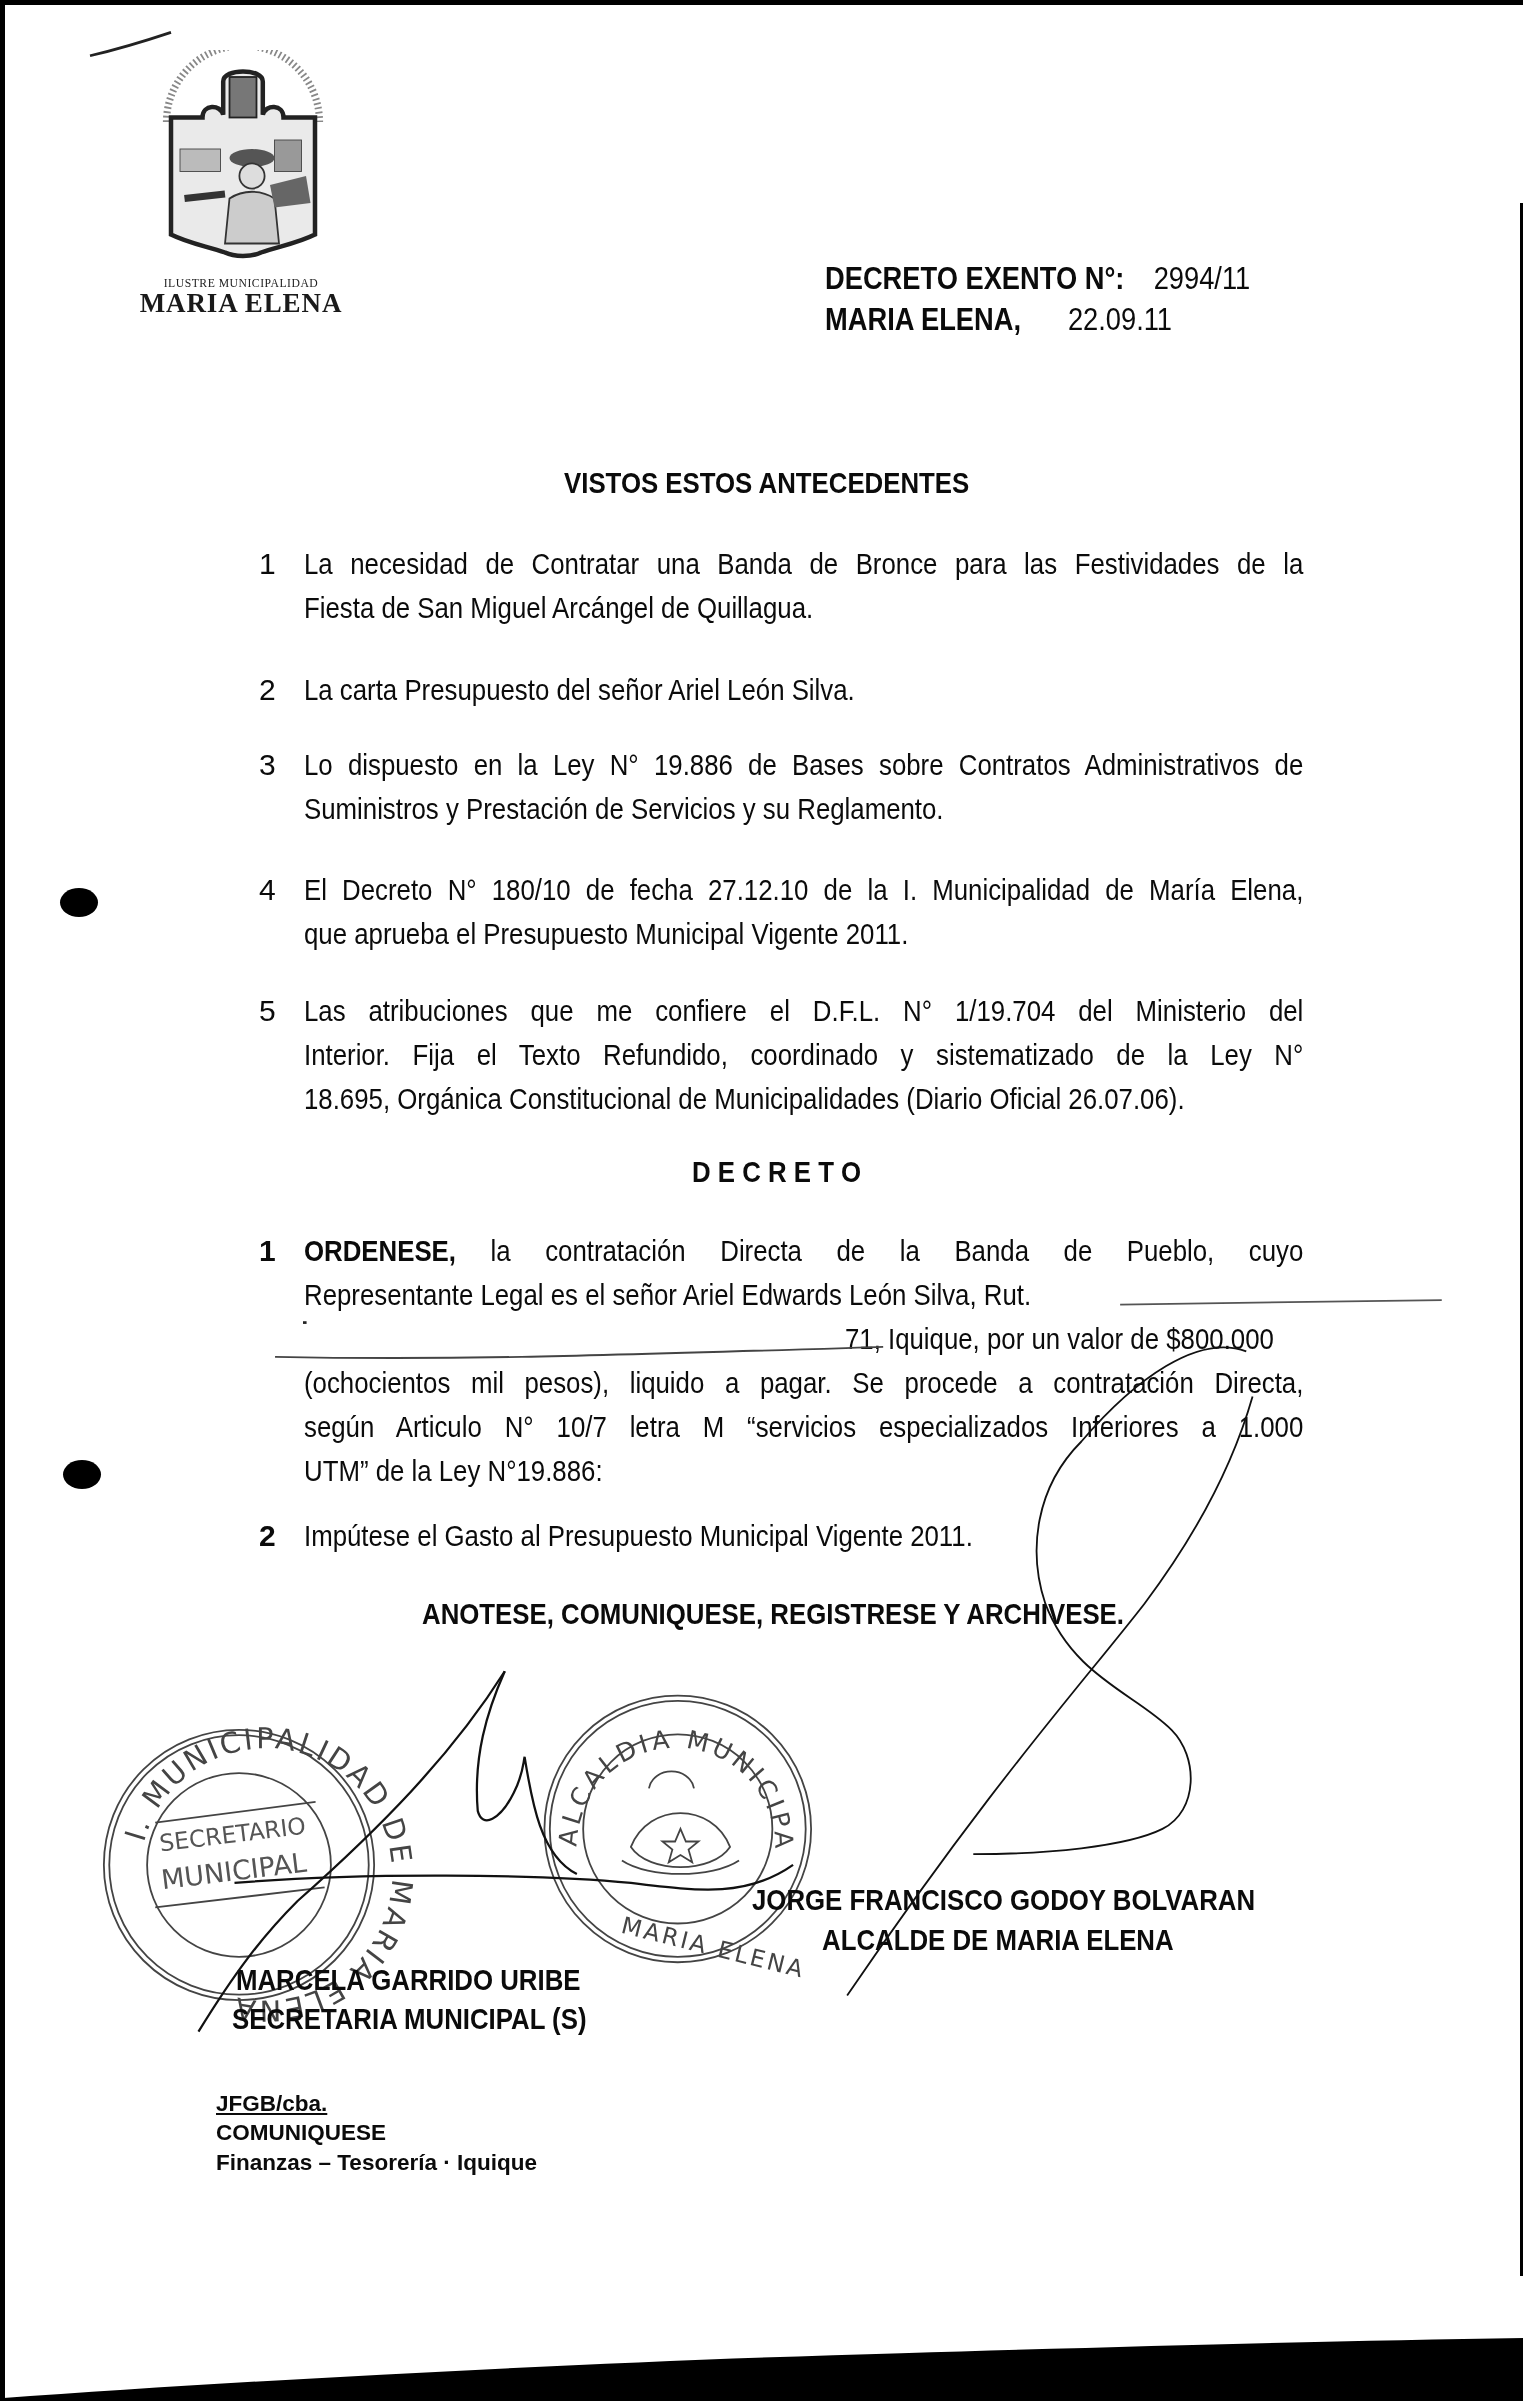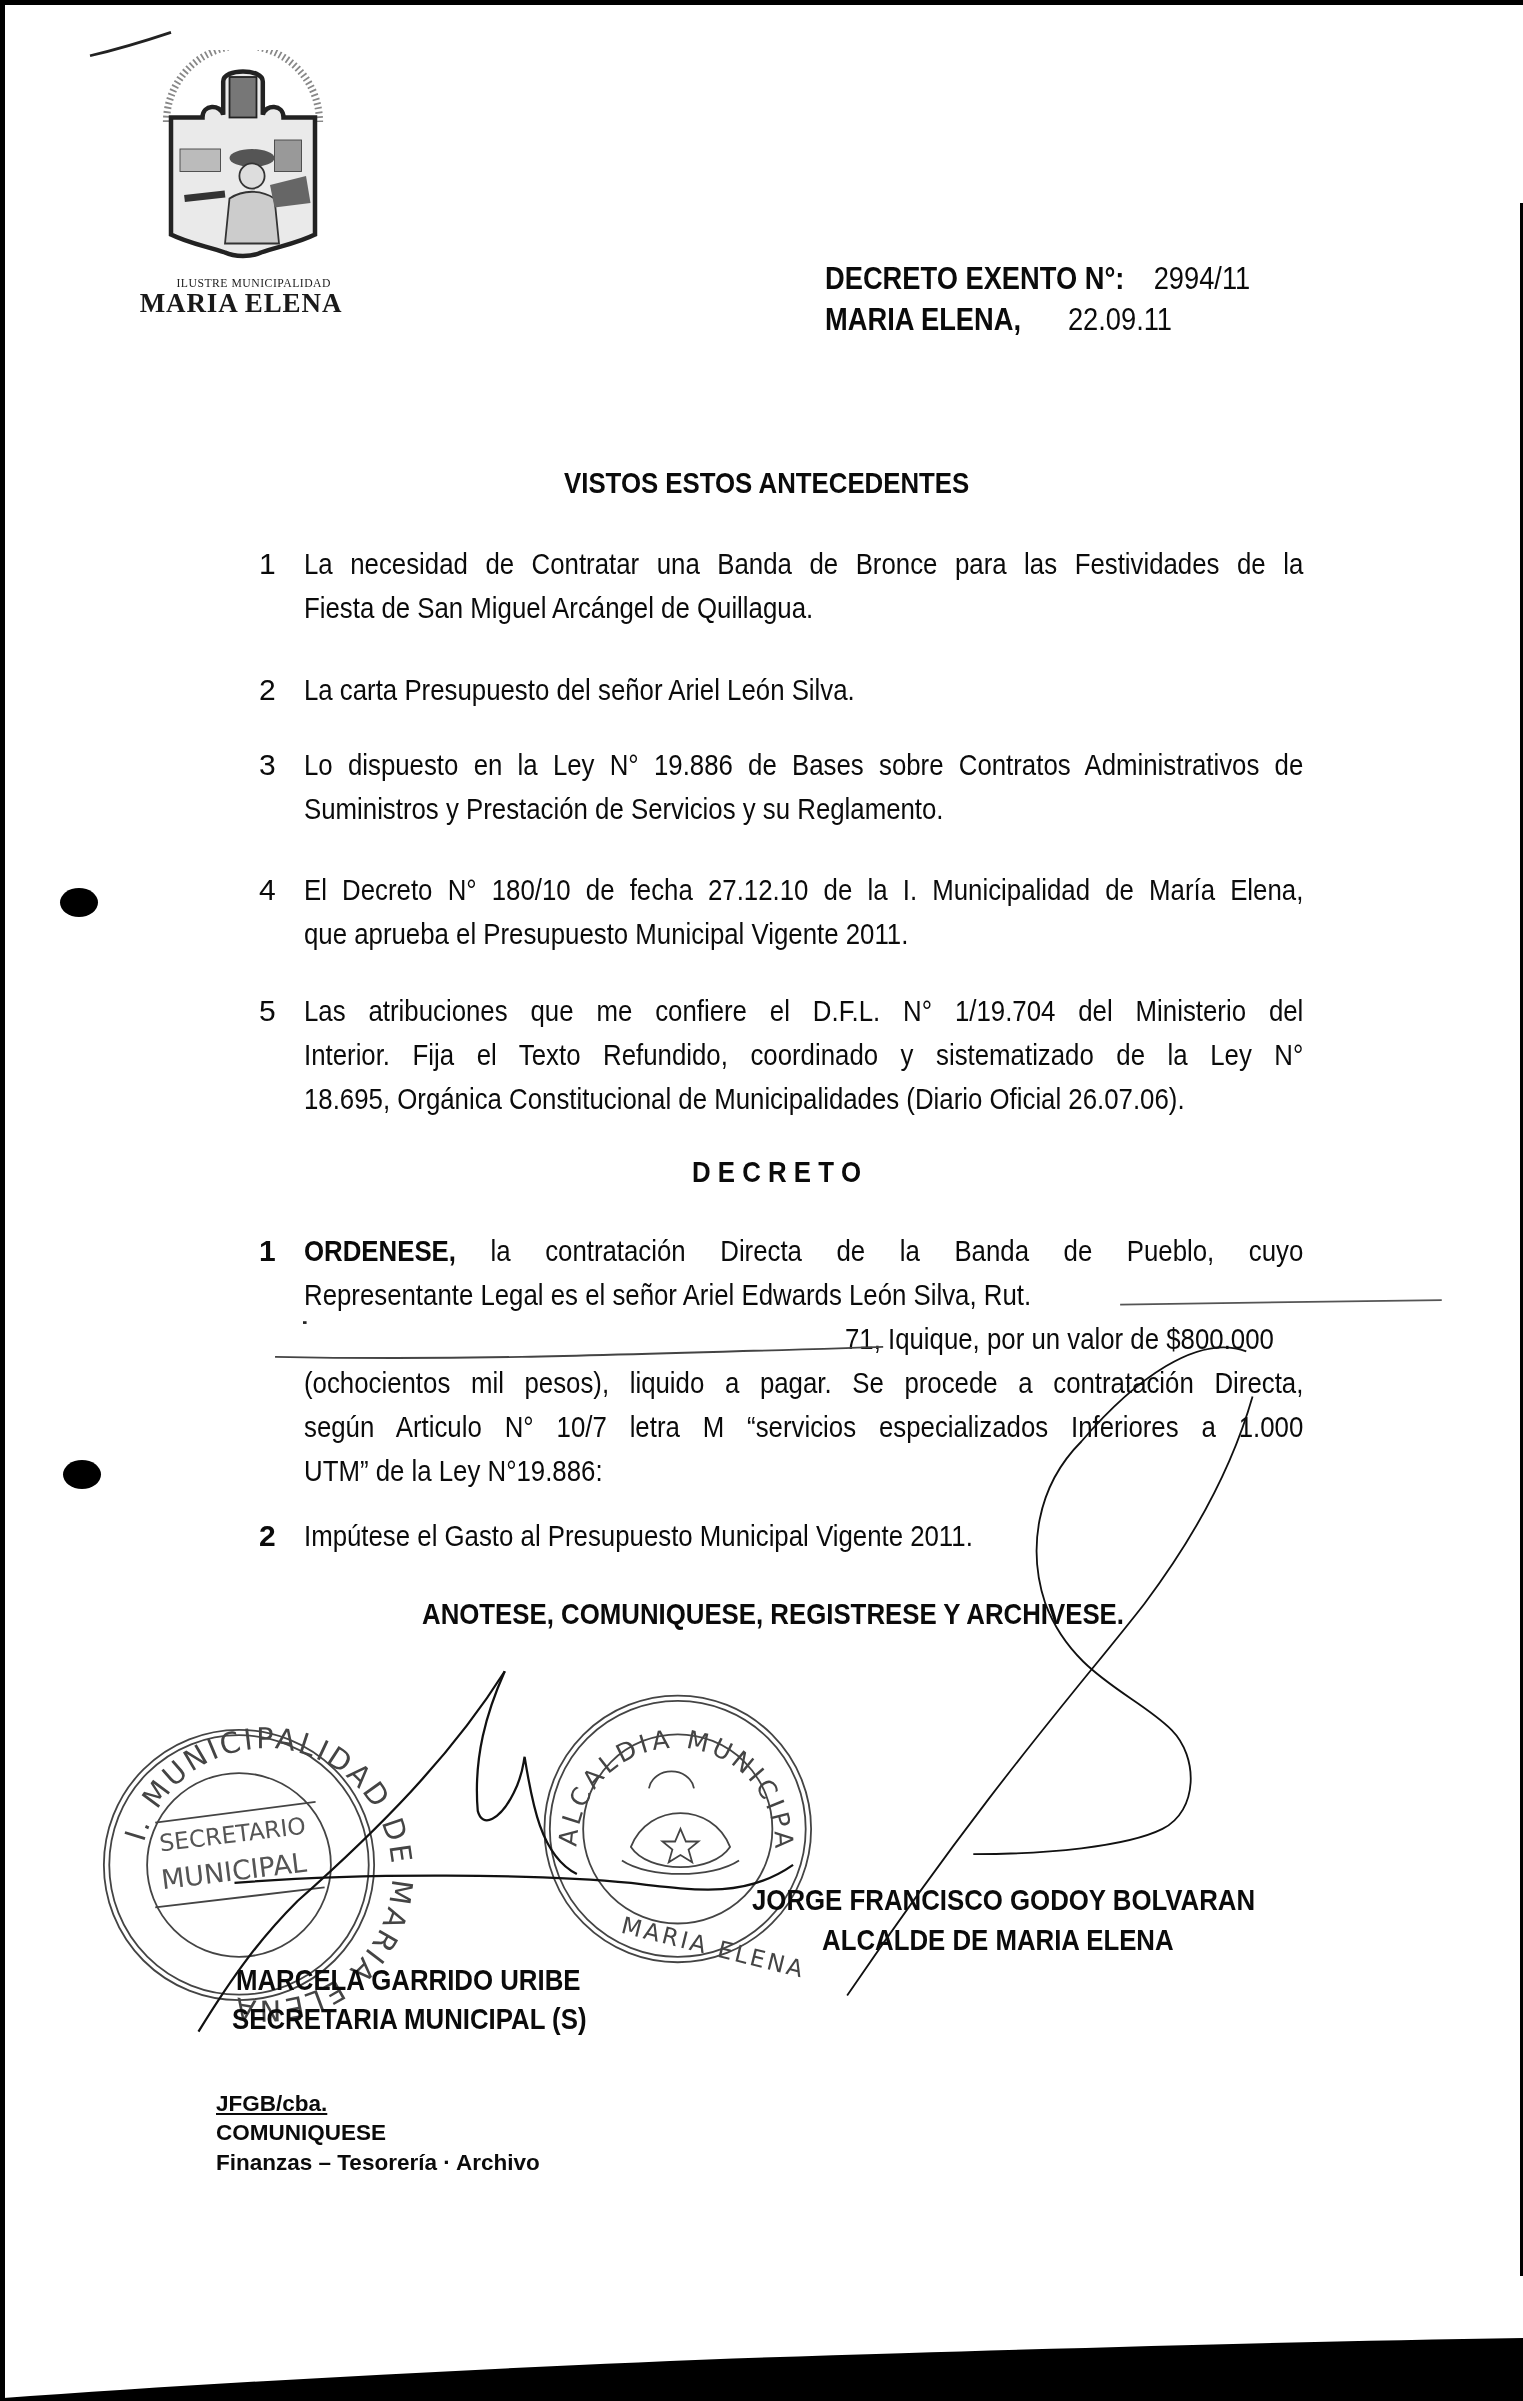--- a/index.html
+++ b/index.html
@@ -14,21 +14,21 @@
   .edge-top { position: absolute; left: 0; top: 0; width: 1524px; height: 5.4px; background: #000; }
   .edge-right { position: absolute; right: 0; top: 203px; width: 3.6px; height: 2073px; background: #000; }
   .edge-bottom { position: absolute; left: 0; top: 0; width: 1524px; height: 2401px; pointer-events: none; }
 
   .punch { position: absolute; width: 38px; height: 29px; border-radius: 50%; background: #000; }
 
   .abs { position: absolute; white-space: nowrap; }
 
   
   .logo { position: absolute; left: 153px; top: 50px; width: 180px; height: 270px; }
-  .logo-sub { position: absolute; left: 151px; top: 277px; width: 180px; text-align: right;
+  .logo-sub { position: absolute; left: 151px; top: 277px; width: 180px; text-align: center;
     font-family: "Liberation Serif", serif; font-size: 11.7px; letter-spacing: 0.5px; color: #222; }
   .logo-title { position: absolute; left: 133px; top: 288px; width: 216px; text-align: center;
     font-family: "Liberation Serif", serif; font-weight: bold; font-size: 27px; letter-spacing: 0.9px; color: #1a1a1a; }
 
   .hdr { font-size: 31px; transform: scaleX(0.88); transform-origin: left top; }
   .hdr b { font-weight: bold; }
 
   .section-title { font-weight: bold; font-size: 30px; transform: scaleX(0.86); transform-origin: left top; }
 
   .item { position: absolute; font-size: 30px; line-height: 44px; }
@@ -207,14 +207,14 @@
     <path d="M260,2090 C400,2078 600,2080 700,2090 C780,2100 830,2105 880,2070"></path>
   </g>
   <g stroke="#111" stroke-width="2" fill="none">
     <path d="M1383,1500 C1330,1480 1260,1530 1200,1600 C1150,1650 1140,1720 1160,1780 C1190,1860 1260,1880 1300,1920 C1330,1950 1330,2010 1290,2030 C1250,2050 1160,2058 1080,2058"></path>
     <path d="M1390,1550 C1370,1620 1330,1700 1270,1780 C1200,1870 1100,1980 940,2215"></path>
   </g>
 </svg>
 
 <div class="abs foot" style="left:216px; top:2089px;text-decoration:underline;">JFGB/cba.</div>
 <div class="abs foot" style="left:216px; top:2118px;">COMUNIQUESE</div>
-<div class="abs foot" style="left:216px; top:2148px;">Finanzas – Tesorería  · Archivo</div>
+<div class="abs foot" style="left:216px; top:2148px;">Finanzas – Tesorería  · Iquique</div>
 
 
 </body></html>

